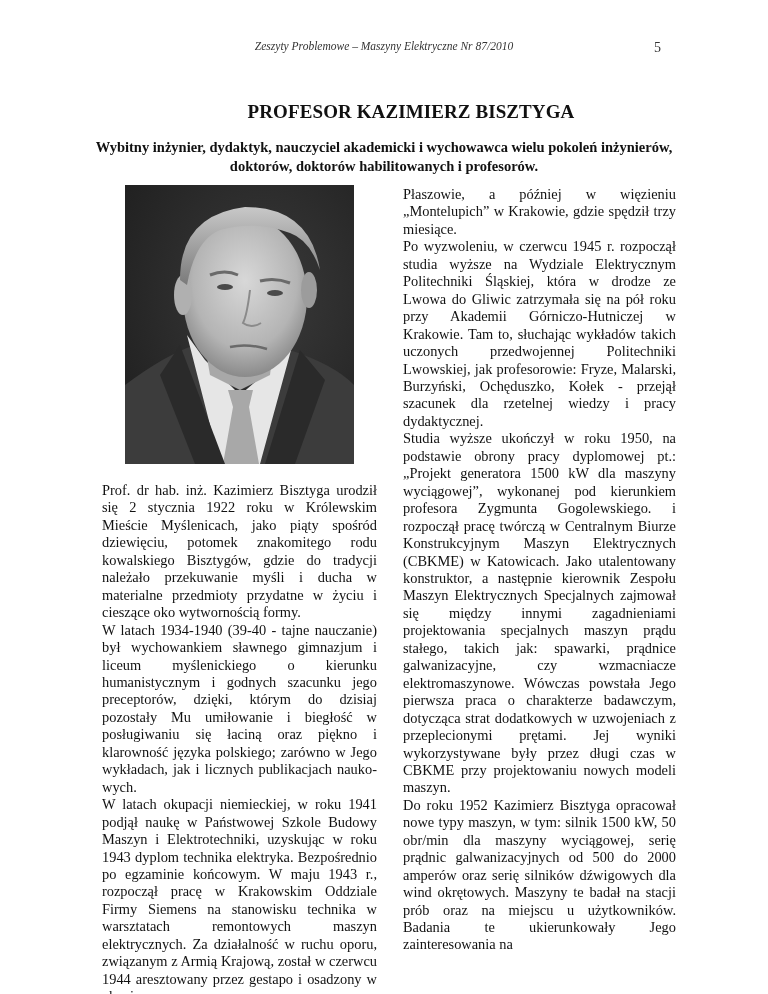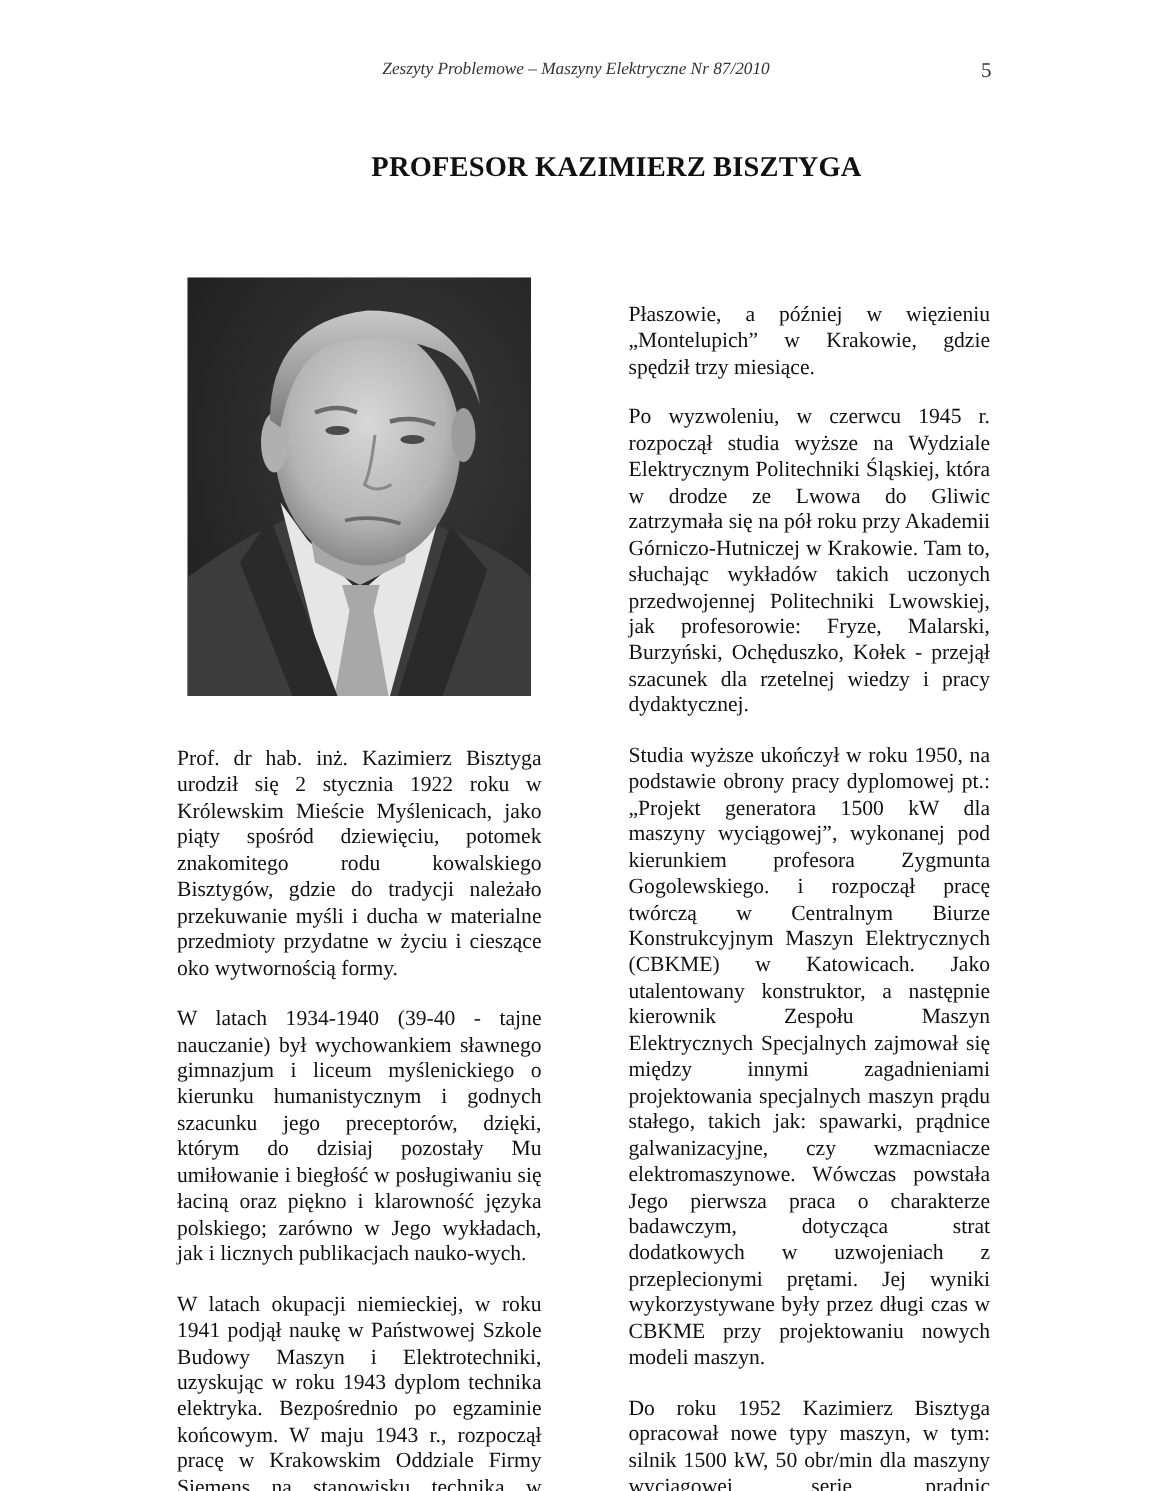--- a/index.html
+++ b/index.html
@@ -4,38 +4,39 @@
 <style>
   html, body { margin: 0; padding: 0; background: #ffffff; }
   body { width: 768px; height: 994px; position: relative; overflow: hidden; color: #111; }
   .page { position: absolute; left: 0; top: 0; width: 644px; height: 994px; font-family: "Liberation Serif", serif; }
   .running-header { position: absolute; top: 40px; left: 0; width: 768px; font-size: 11.5px; font-style: italic; color: #333; }
   .running-header .journal { position: absolute; left: 0; width: 768px; text-align: center; top: 0; }
   .running-header .pageno { position: absolute; left: 654px; top: 0; font-style: normal; font-size: 14px; color: #333; }
   .title { position: absolute; top: 101px; left: 0; width: 768px; text-align: center; font-weight: bold; font-size: 19px; letter-spacing: 0.1px; padding-left: 27px; }
   .subtitle { position: absolute; top: 138px; left: 90px; width: 588px; text-align: center; font-weight: bold; font-size: 14.5px; line-height: 18.5px; }
   .col { position: absolute; font-size: 14.4px; line-height: 17.45px; text-align: justify; }
-  .col p { margin: 16px; }
+  .col p { margin: 0; }
   .col-left { left: 102px; top: 482px; width: 275px; }
   .col-right { left: 403px; top: 186px; width: 273px; }
   .photo { position: absolute; left: 125px; top: 185px; width: 229px; height: 279px; background: #2e2e2e; overflow: hidden; }
   .photo svg { display: block; }
 </style>
 </head>
 <body>
 
 <div class="page">
 
   <div class="running-header">
     <span class="journal">Zeszyty Problemowe – Maszyny Elektryczne Nr 87/2010</span>
     <span class="pageno">5</span>
   </div>
 
   <div class="title">PROFESOR KAZIMIERZ BISZTYGA</div>
 
+  <div class="subtitle">Wybitny inżynier, dydaktyk, nauczyciel akademicki i wychowawca wielu pokoleń inżynierów, doktorów, doktorów habilitowanych i profesorów.</div>
 
   <div class="photo" title="Black-and-white portrait photograph of Professor Kazimierz Bisztyga in suit and tie">
     <svg width="229" height="279" viewBox="0 0 229 279">
       <defs>
         <radialGradient id="bg" cx="0.6" cy="0.4" r="0.8">
           <stop offset="0" stop-color="#3a3a3a"></stop>
           <stop offset="1" stop-color="#1e1e1e"></stop>
         </radialGradient>
         <radialGradient id="face" cx="0.5" cy="0.4" r="0.6">
           <stop offset="0" stop-color="#d8d8d8"></stop>

